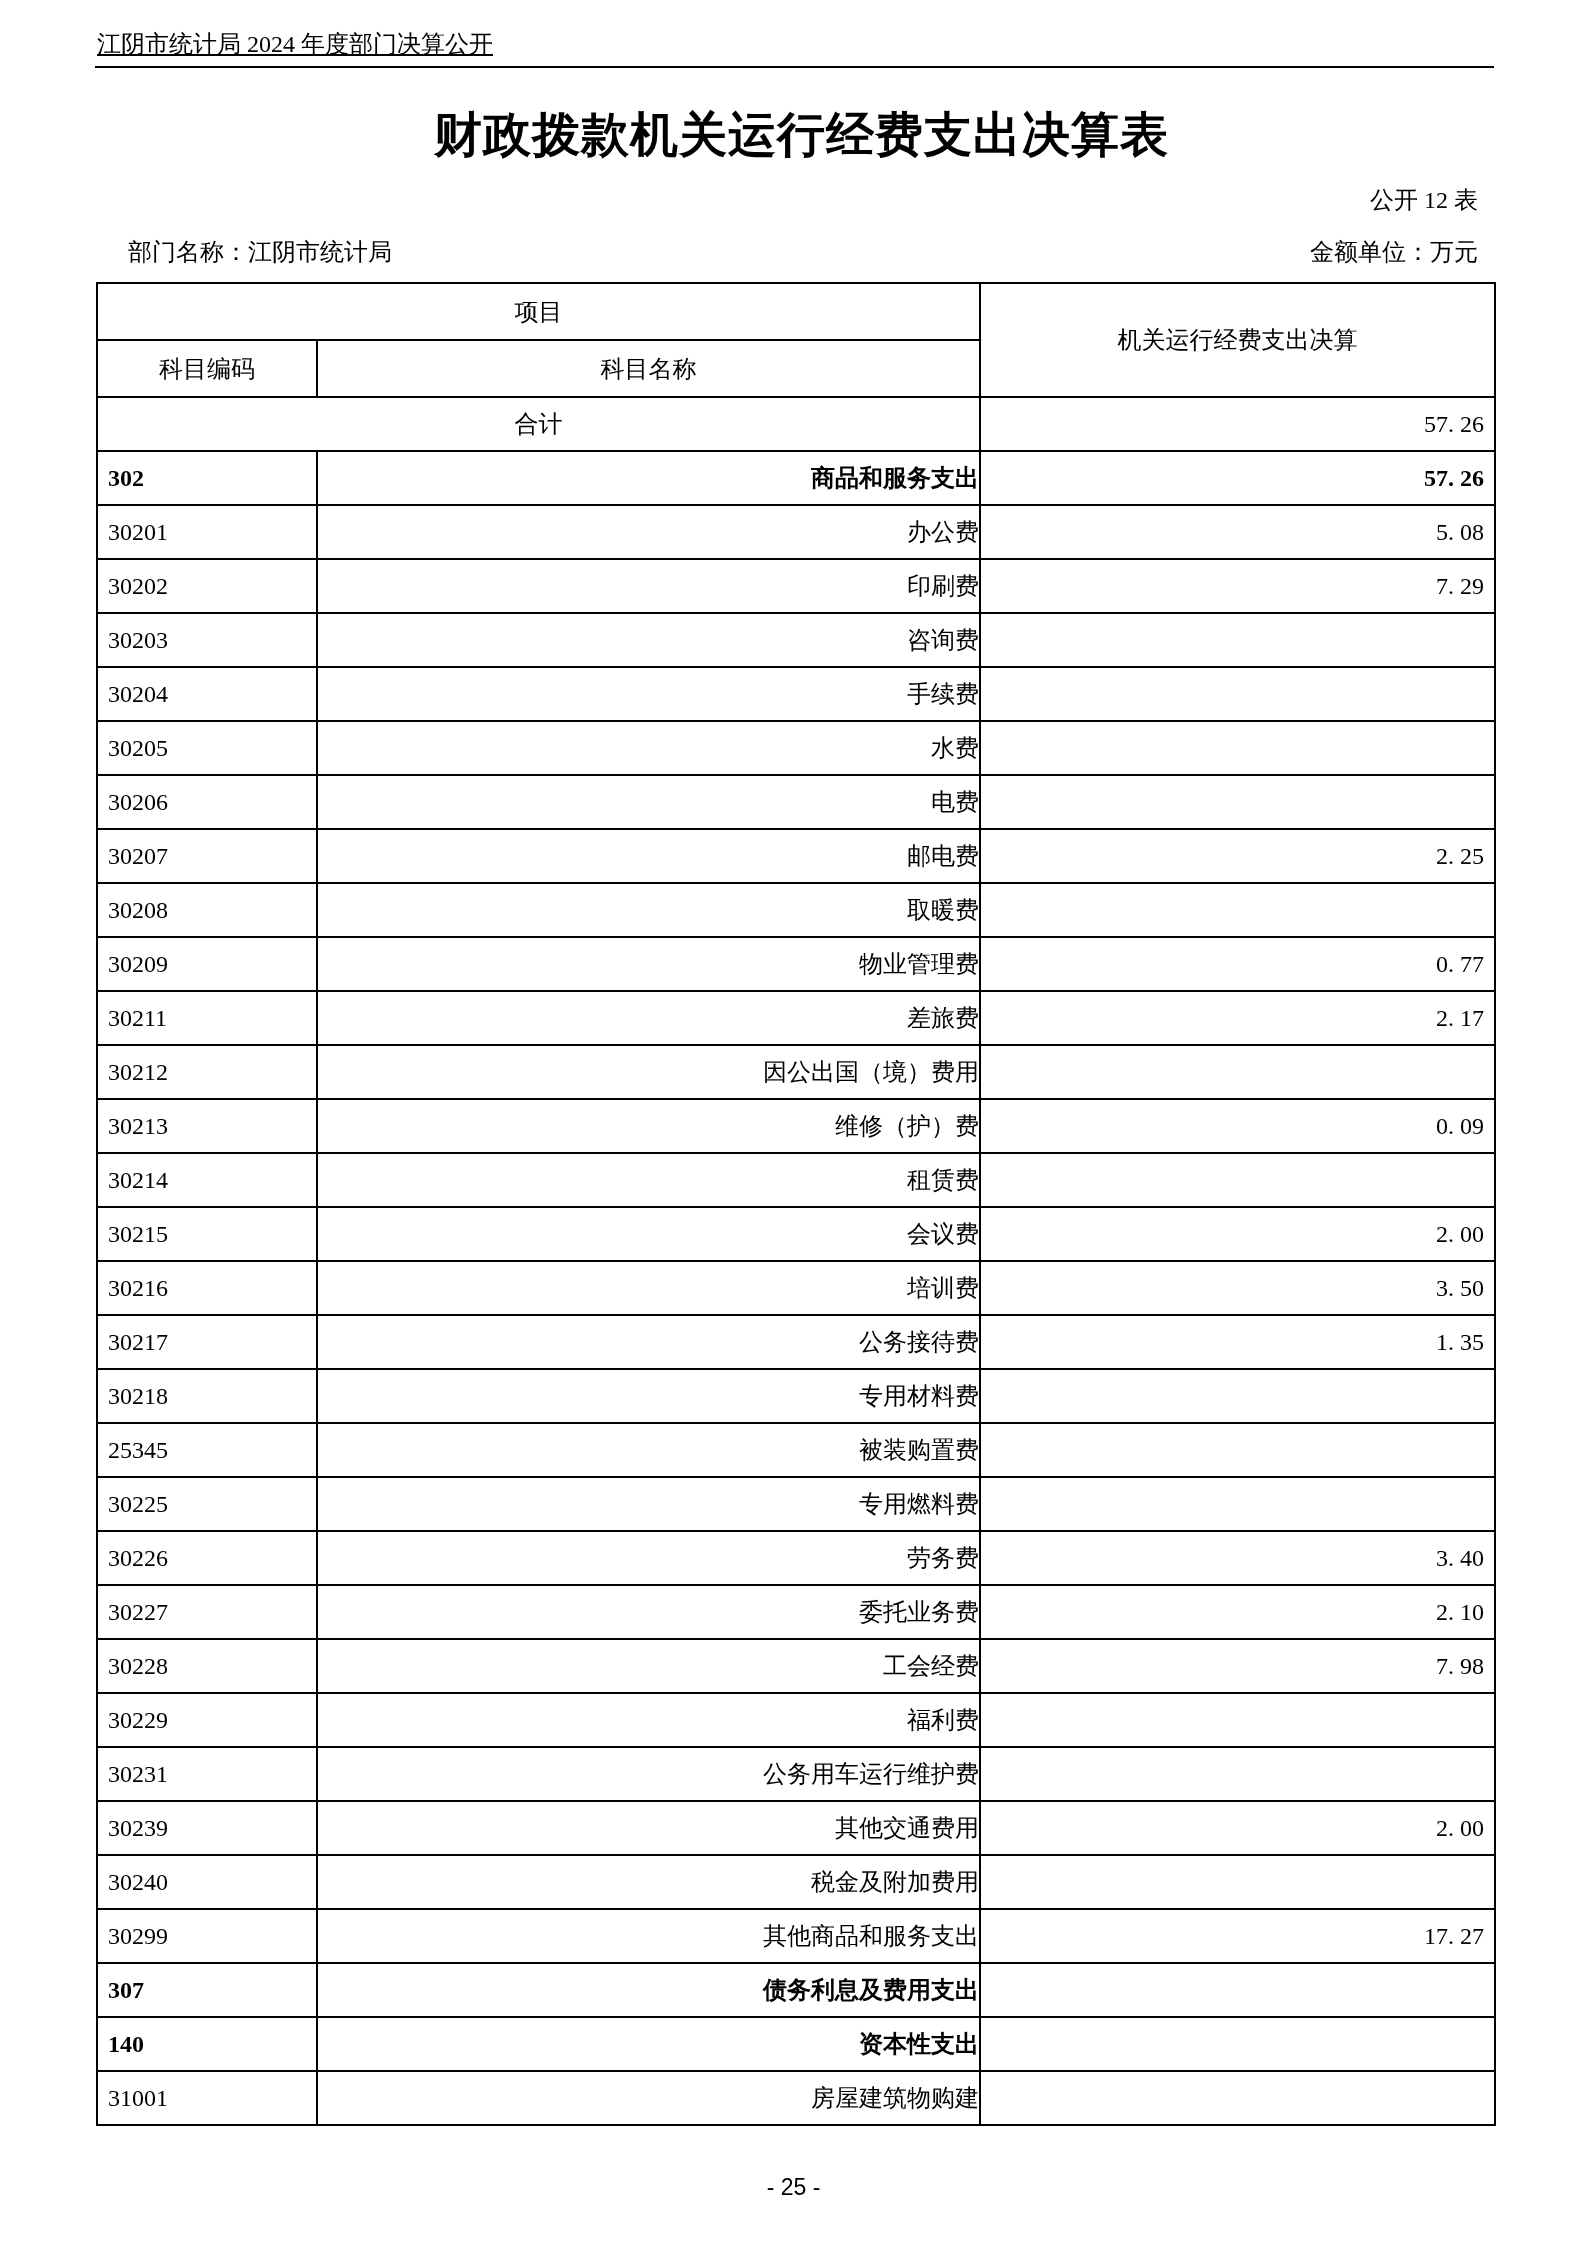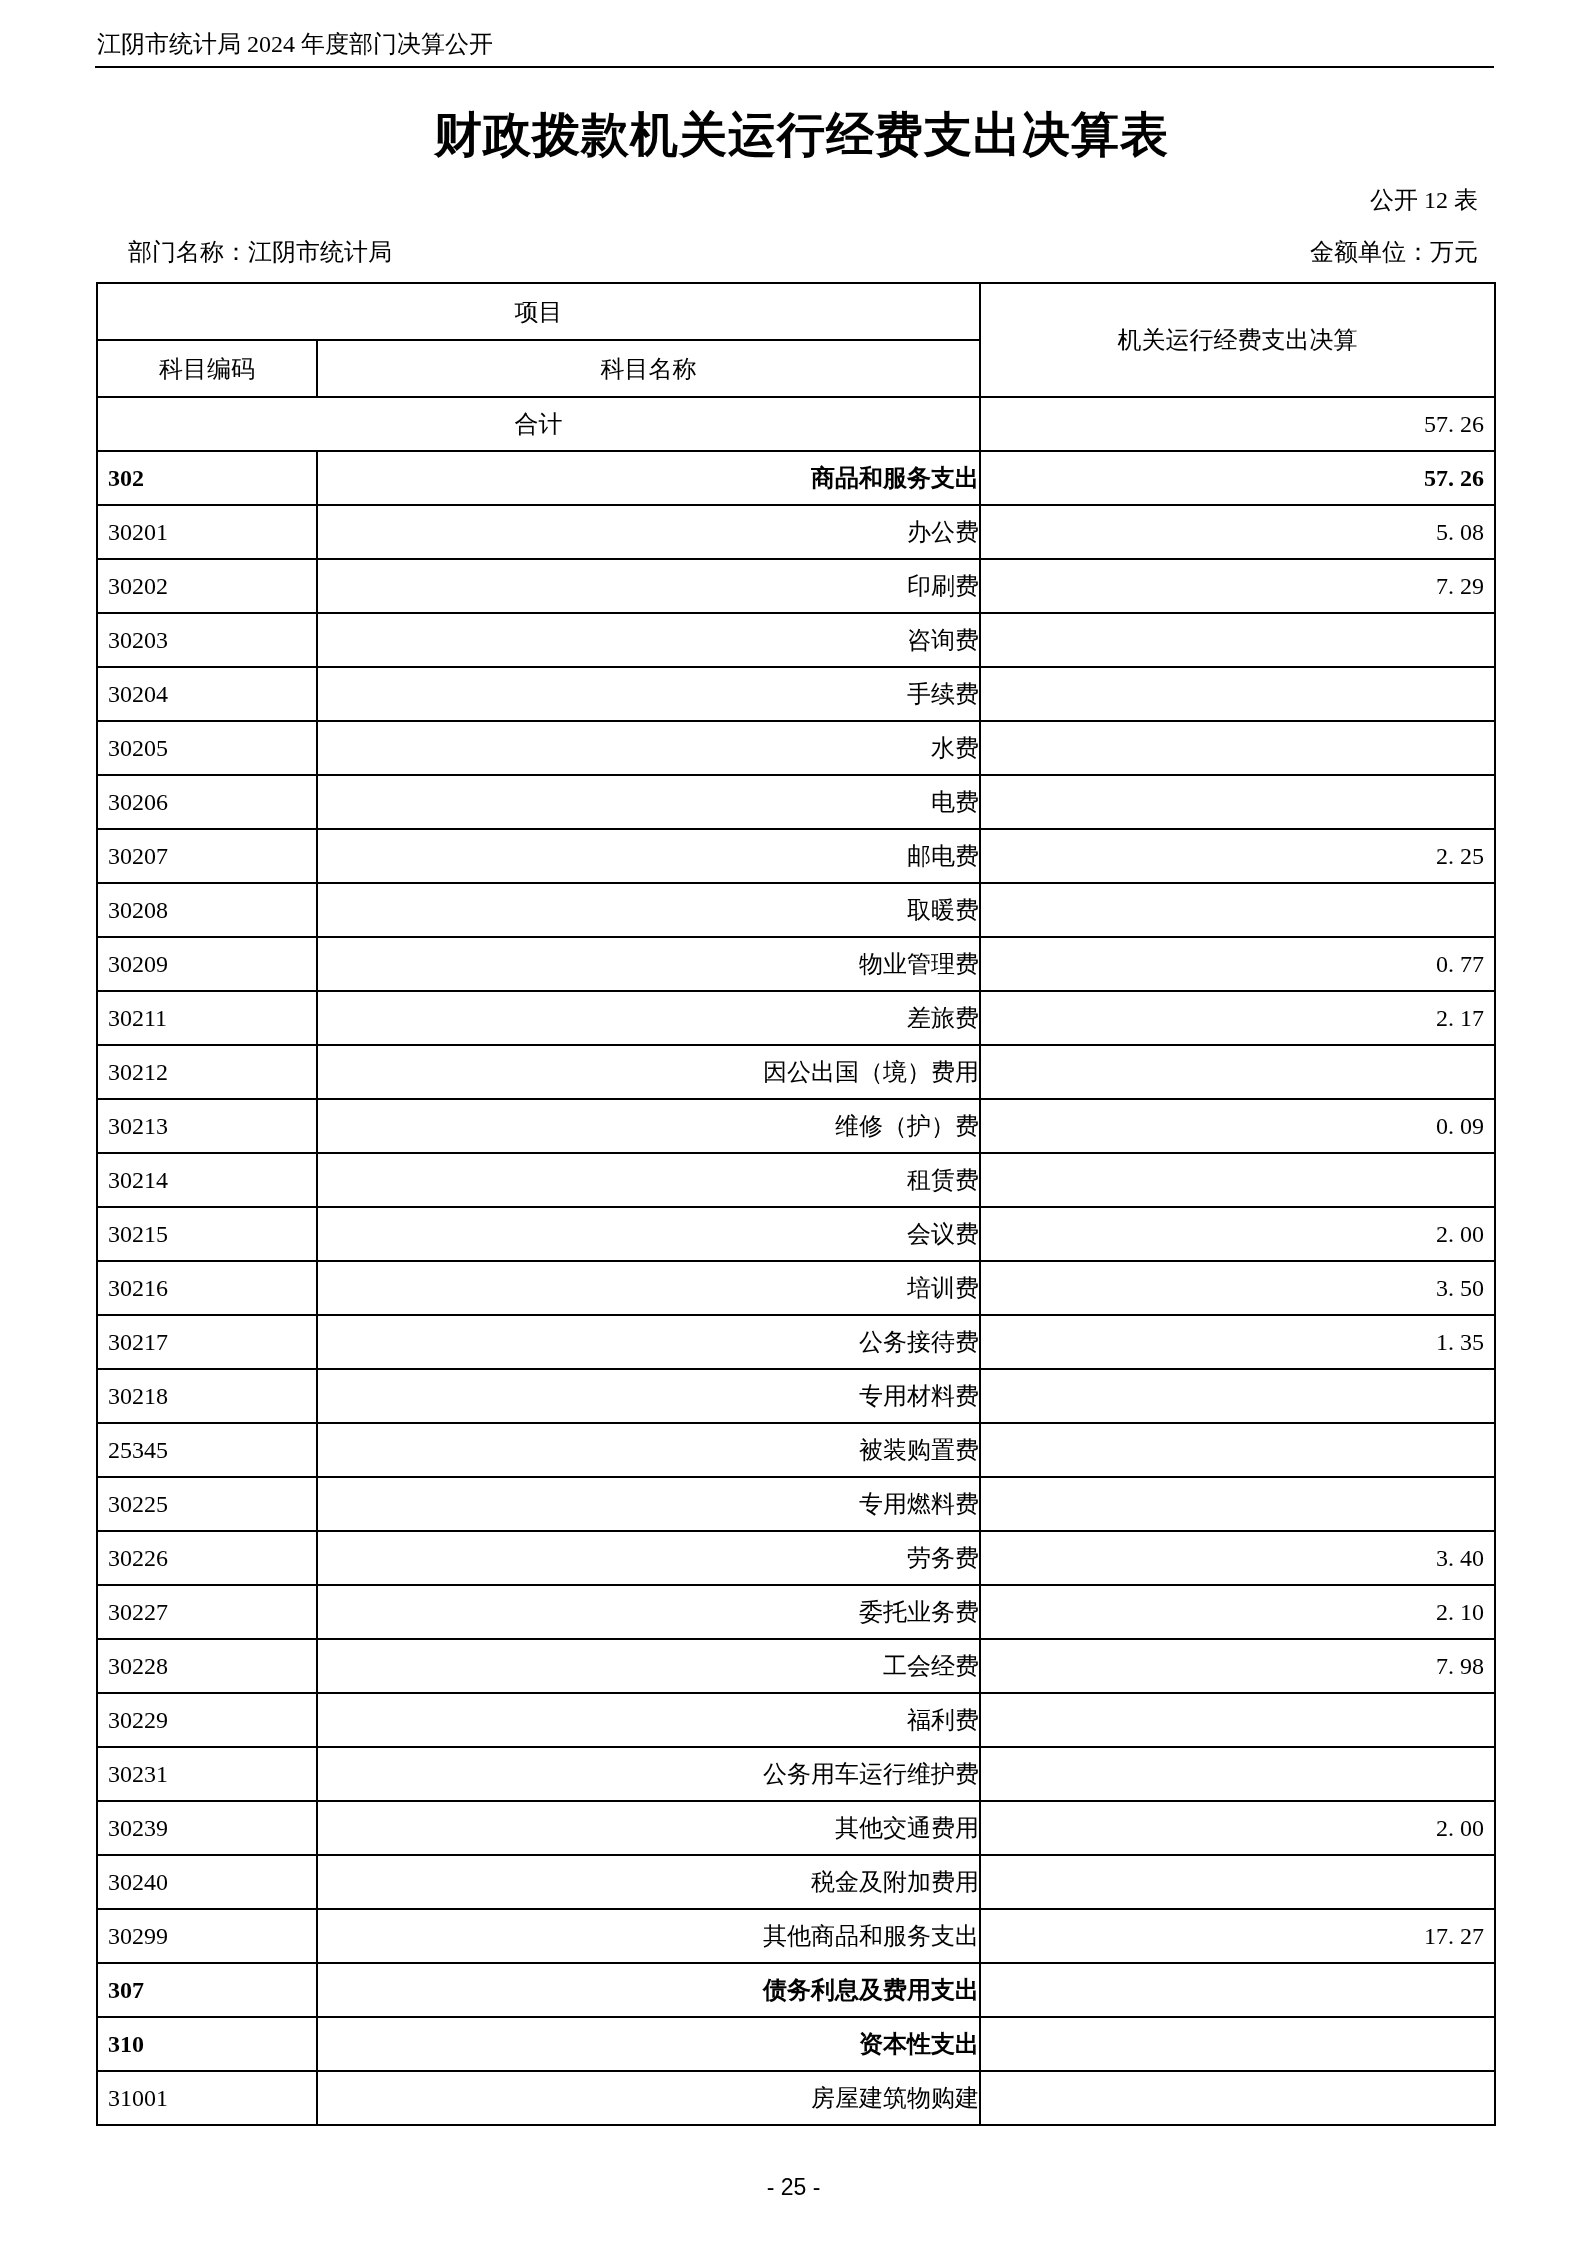--- a/index.html
+++ b/index.html
@@ -16,20 +16,21 @@
     font-family: "Liberation Serif", "DejaVu Serif", serif;
     overflow: hidden;
   }
   .doc-header {
     position: absolute;
     left: 97px;
     top: 30px;
     font-size: 24px;
     line-height: 28px;
     white-space: nowrap;
+    text-decoration: underline;
   }
   .header-rule {
     position: absolute;
     left: 95px;
     top: 66px;
     width: 1399px;
     height: 2px;
     background: #000000;
   }
   .page-title {
@@ -281,21 +282,21 @@
           <td class="code">30299</td>
           <td class="name">其他商品和服务支出</td>
           <td class="val">17. 27</td>
         </tr>
         <tr class="data-row lvl1">
           <td class="code">307</td>
           <td class="name">债务利息及费用支出</td>
           <td class="val"></td>
         </tr>
         <tr class="data-row lvl1">
-          <td class="code">310</td>
+          <td class="code">140</td>
           <td class="name">资本性支出</td>
           <td class="val"></td>
         </tr>
         <tr class="data-row lvl2">
           <td class="code">31001</td>
           <td class="name">房屋建筑物购建</td>
           <td class="val"></td>
         </tr>
       </tbody>
   </table>

